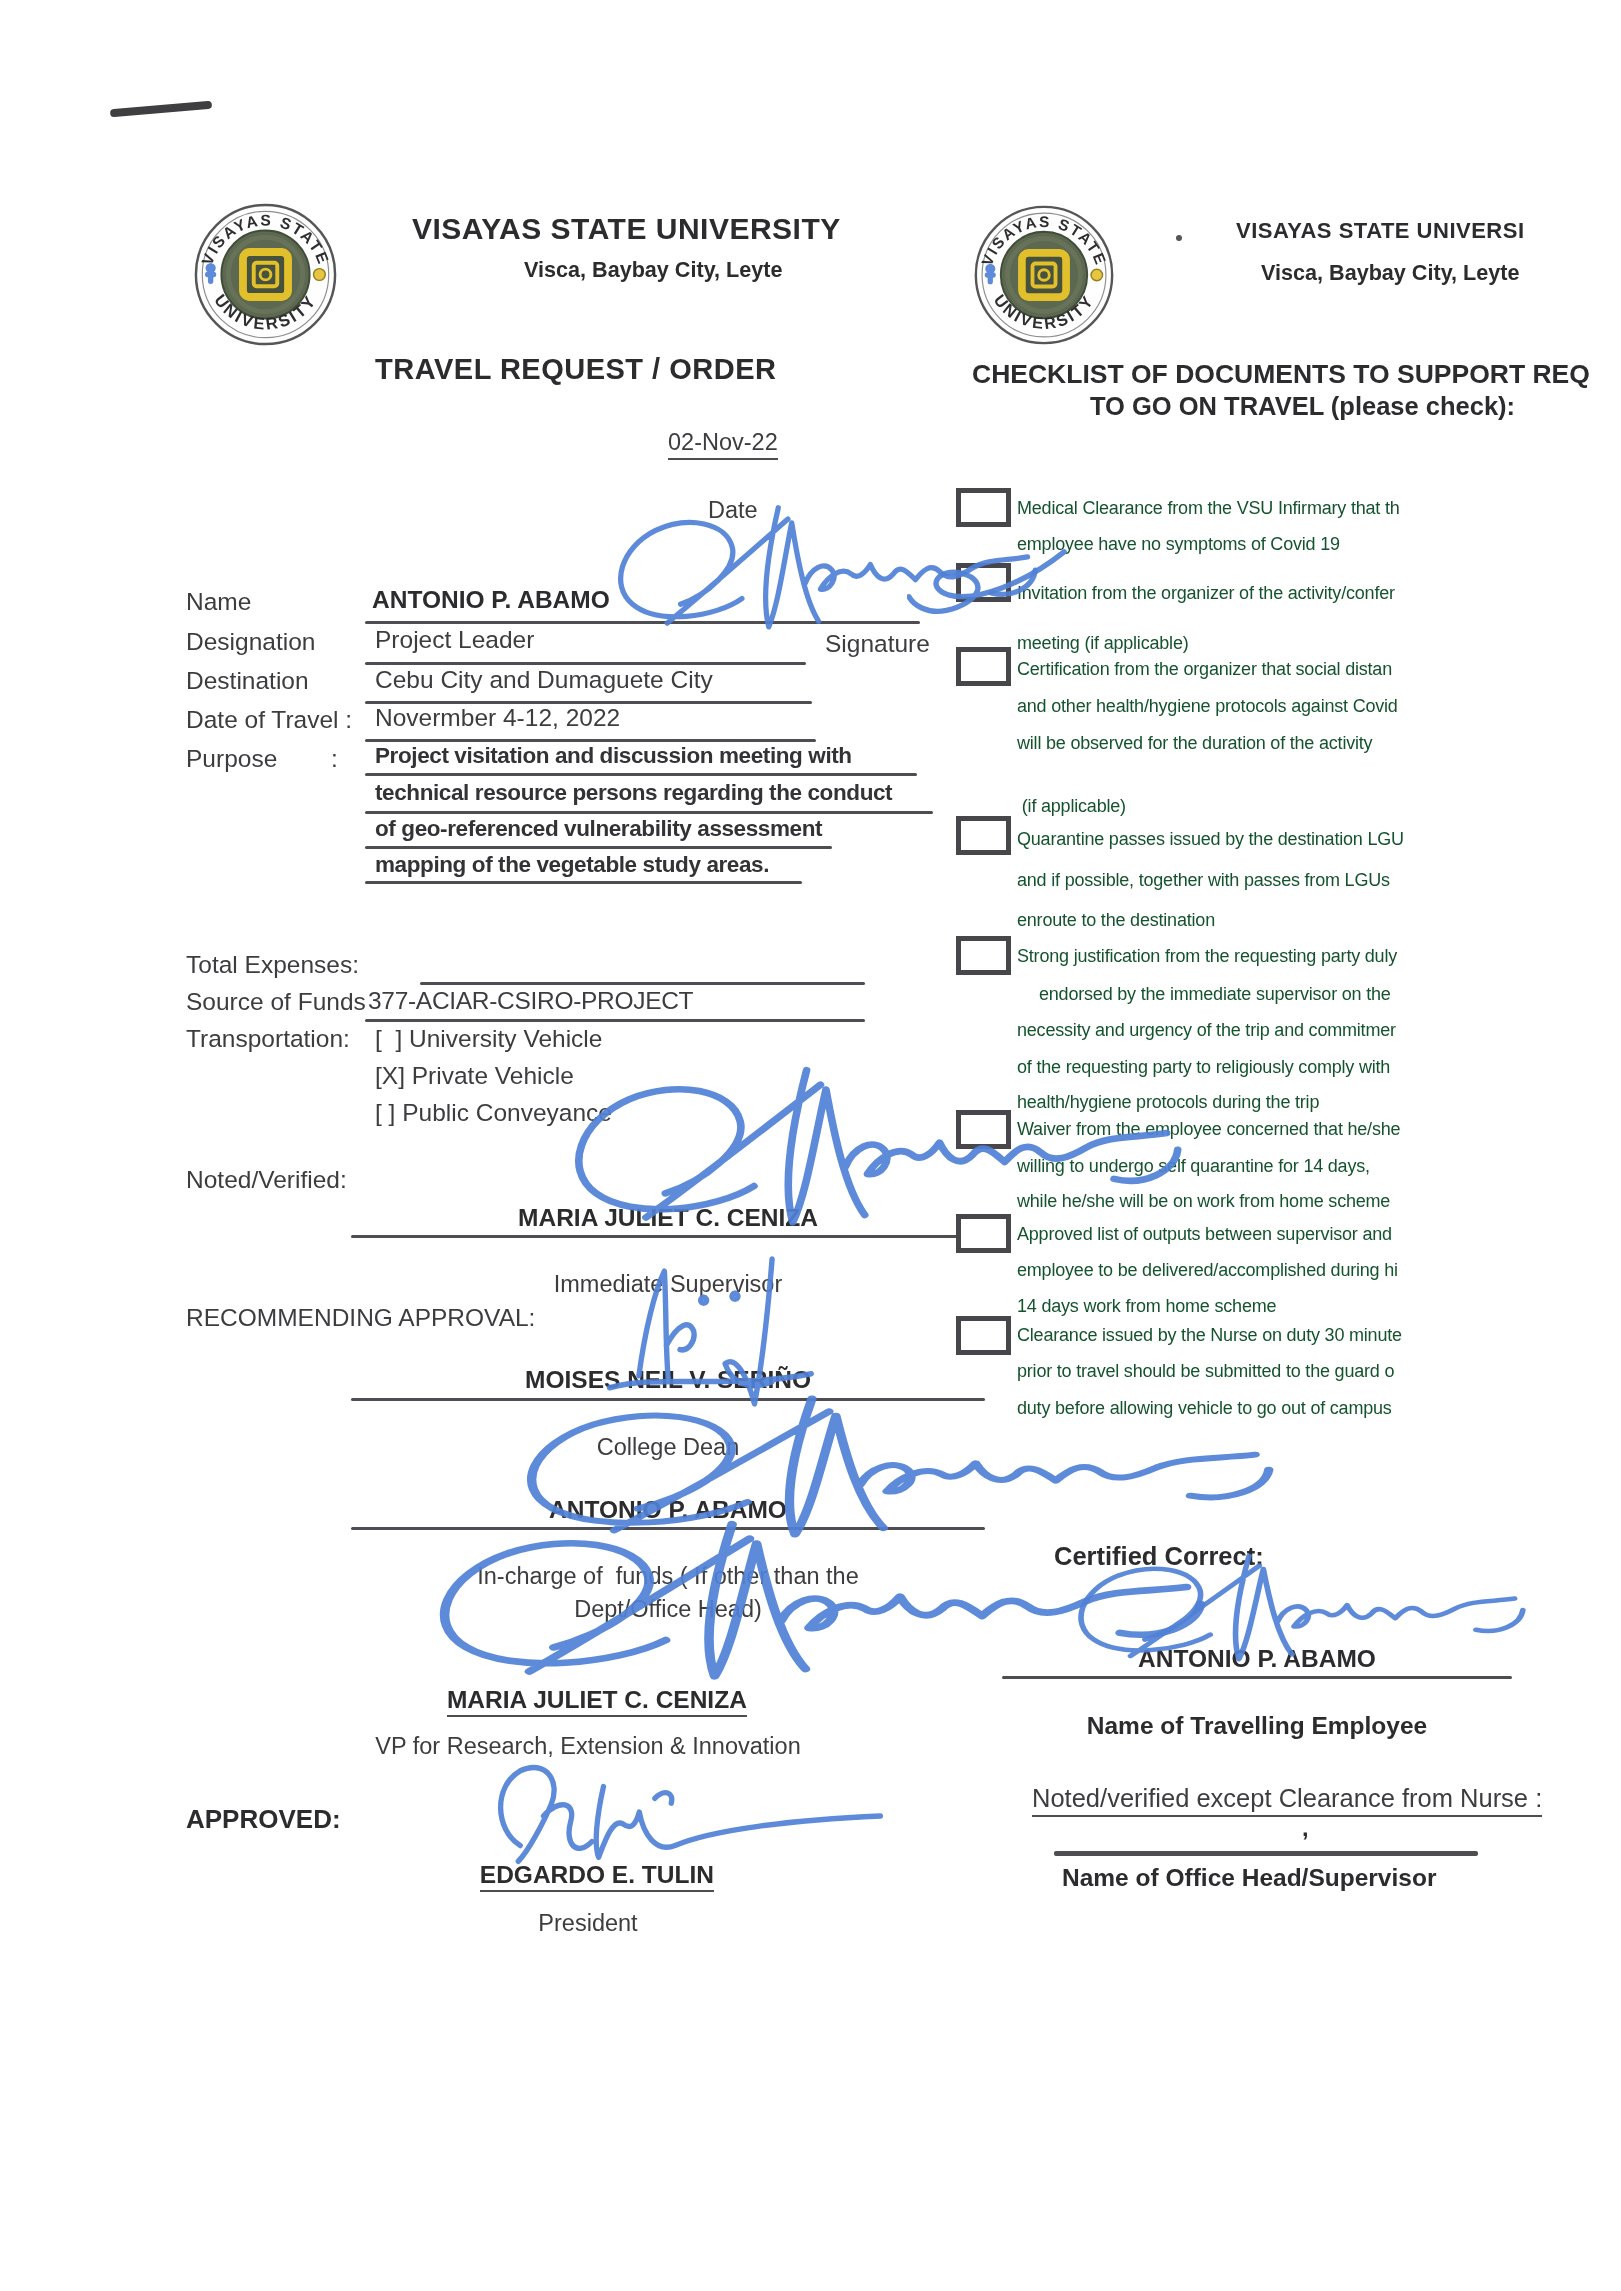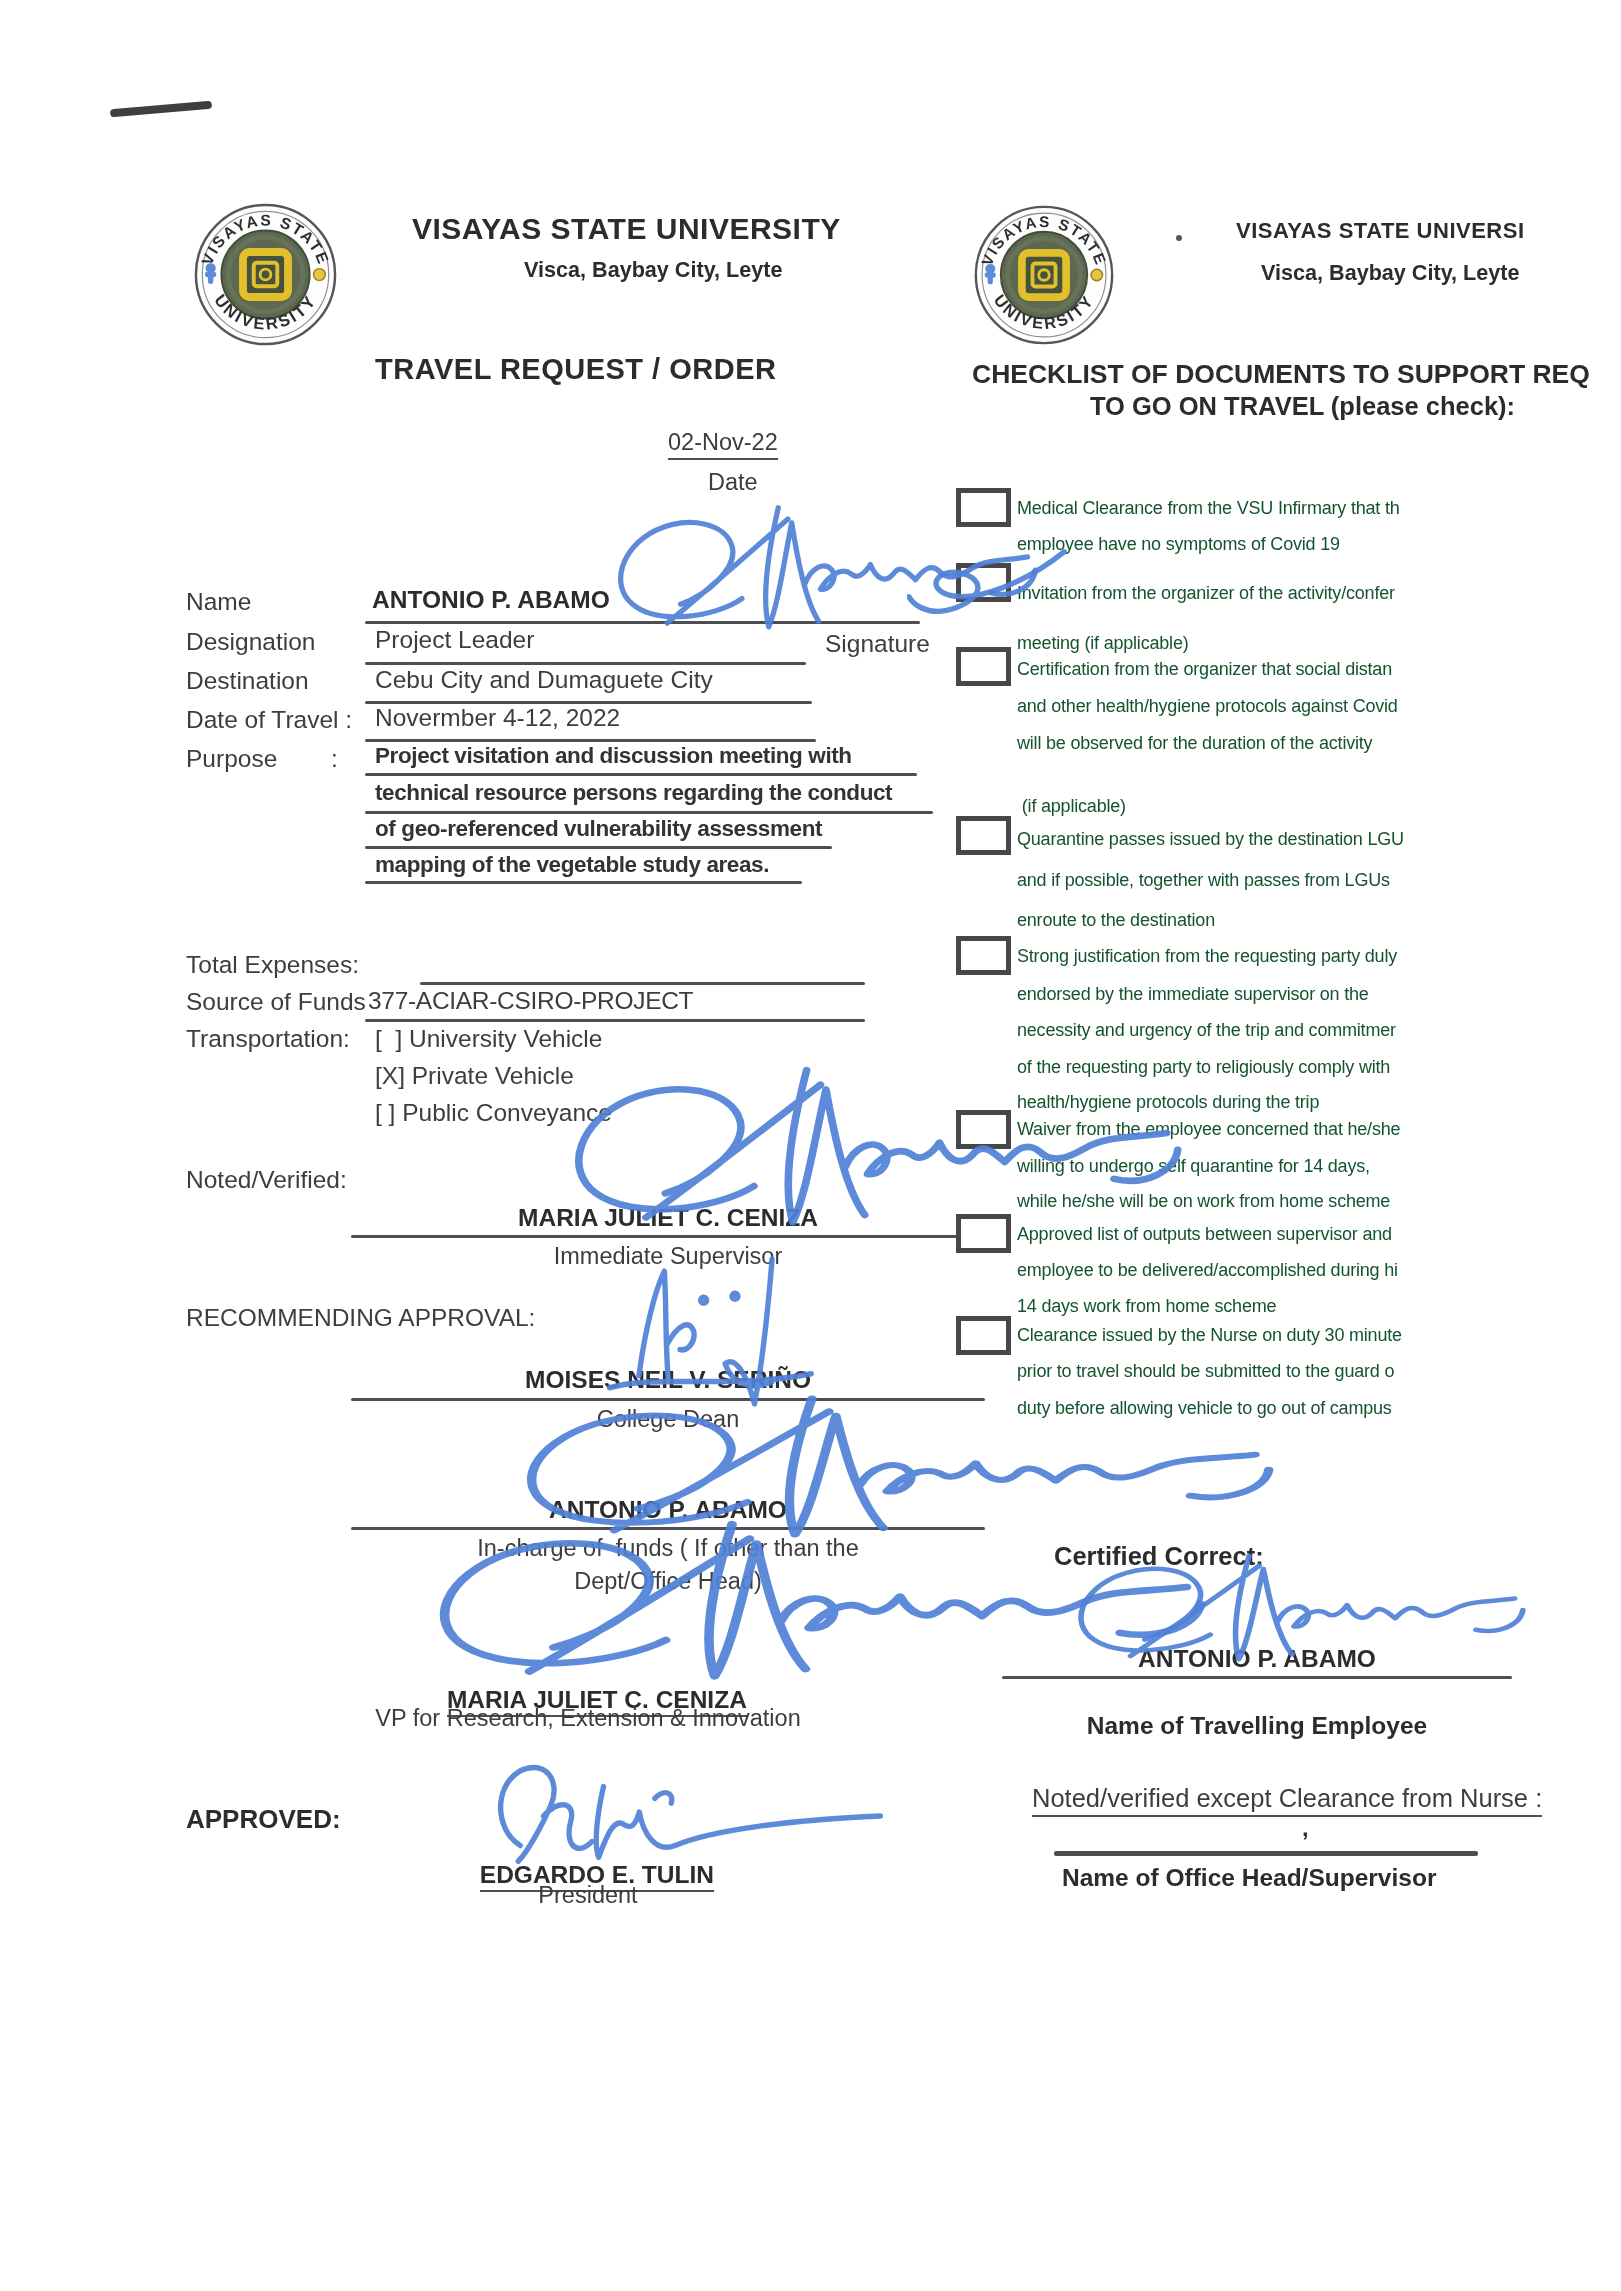--- a/index.html
+++ b/index.html
@@ -9,21 +9,21 @@
   .b{font-weight:700;color:#2c2c2e;}
   .ln{position:absolute;height:2.9px;background:#4d4d52;border-radius:2px;}
   .ctr{text-align:center;}
   .uline{border-bottom:2.9px solid #4d4d52;padding-bottom:2px;}
   .cl-box{position:absolute;left:956px;width:45px;height:29px;border:5.9px solid #47474b;background:#fff;}
   .sig{position:absolute;}
   .sig path{fill:none;stroke:#4f80d6;stroke-width:5.5;stroke-linecap:round;stroke-linejoin:round;opacity:.92;}
   .penmark{position:absolute;left:110px;top:105px;width:102px;height:7.8px;background:#3f3f42;
            border-radius:3.9px;transform:rotate(-5deg);}
   .dotmark{position:absolute;width:5.9px;height:5.9px;border-radius:50%;background:#55555a;}
-  .fs25{font-size:24.5px;} .fs24{font-size:23.5px;}
+  .fs25{font-size:24.5px;} .fs24{font-size:23.5px;margin-top:28px;}
   .cl-line{position:absolute;left:1017px;font-size:18px;letter-spacing:-0.2px;white-space:pre;color:#14532d;}
   .purp{font-size:22.5px;font-weight:700;letter-spacing:-0.4px;color:#333336;}
 </style>
 </head>
 <body>
 
 <div class="canvas">
 
   <div class="penmark"></div>
 
@@ -160,21 +160,21 @@
   <div class="cl-line" style="top:583px;">Invitation from the organizer of the activity/confer</div>
   <div class="cl-line" style="top:633px;">meeting (if applicable)</div>
   <div class="cl-line" style="top:659px;">Certification from the organizer that social distan</div>
   <div class="cl-line" style="top:696px;">and other health/hygiene protocols against Covid</div>
   <div class="cl-line" style="top:733px;">will be observed for the duration of the activity</div>
   <div class="cl-line" style="top:796px;"> (if applicable)</div>
   <div class="cl-line" style="top:829px;">Quarantine passes issued by the destination LGU</div>
   <div class="cl-line" style="top:870px;">and if possible, together with passes from LGUs</div>
   <div class="cl-line" style="top:910px;">enroute to the destination</div>
   <div class="cl-line" style="top:946px;">Strong justification from the requesting party duly</div>
-  <div class="cl-line" style="top:984px;">endorsed by the immediate supervisor on the</div>
+  <div class="cl-line" style="top:984px;margin-left:22px;">endorsed by the immediate supervisor on the</div>
   <div class="cl-line" style="top:1020px;">necessity and urgency of the trip and commitmer</div>
   <div class="cl-line" style="top:1057px;">of the requesting party to religiously comply with</div>
   <div class="cl-line" style="top:1092px;">health/hygiene protocols during the trip</div>
   <div class="cl-line" style="top:1119px;">Waiver from the employee concerned that he/she</div>
   <div class="cl-line" style="top:1156px;">willing to undergo self quarantine for 14 days,</div>
   <div class="cl-line" style="top:1191px;">while he/she will be on work from home scheme</div>
   <div class="cl-line" style="top:1224px;">Approved list of outputs between supervisor and</div>
   <div class="cl-line" style="top:1260px;">employee to be delivered/accomplished during hi</div>
   <div class="cl-line" style="top:1296px;">14 days work from home scheme</div>
   <div class="cl-line" style="top:1325px;">Clearance issued by the Nurse on duty 30 minute</div>

